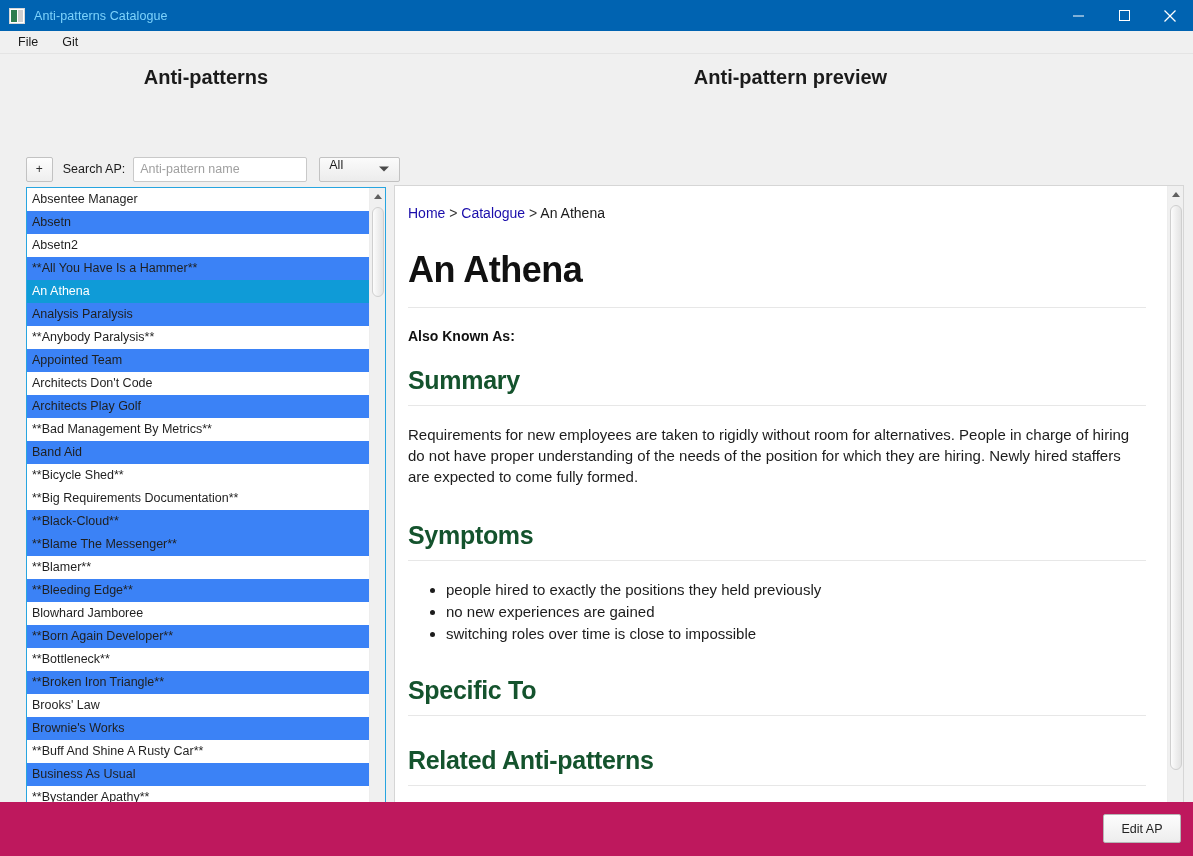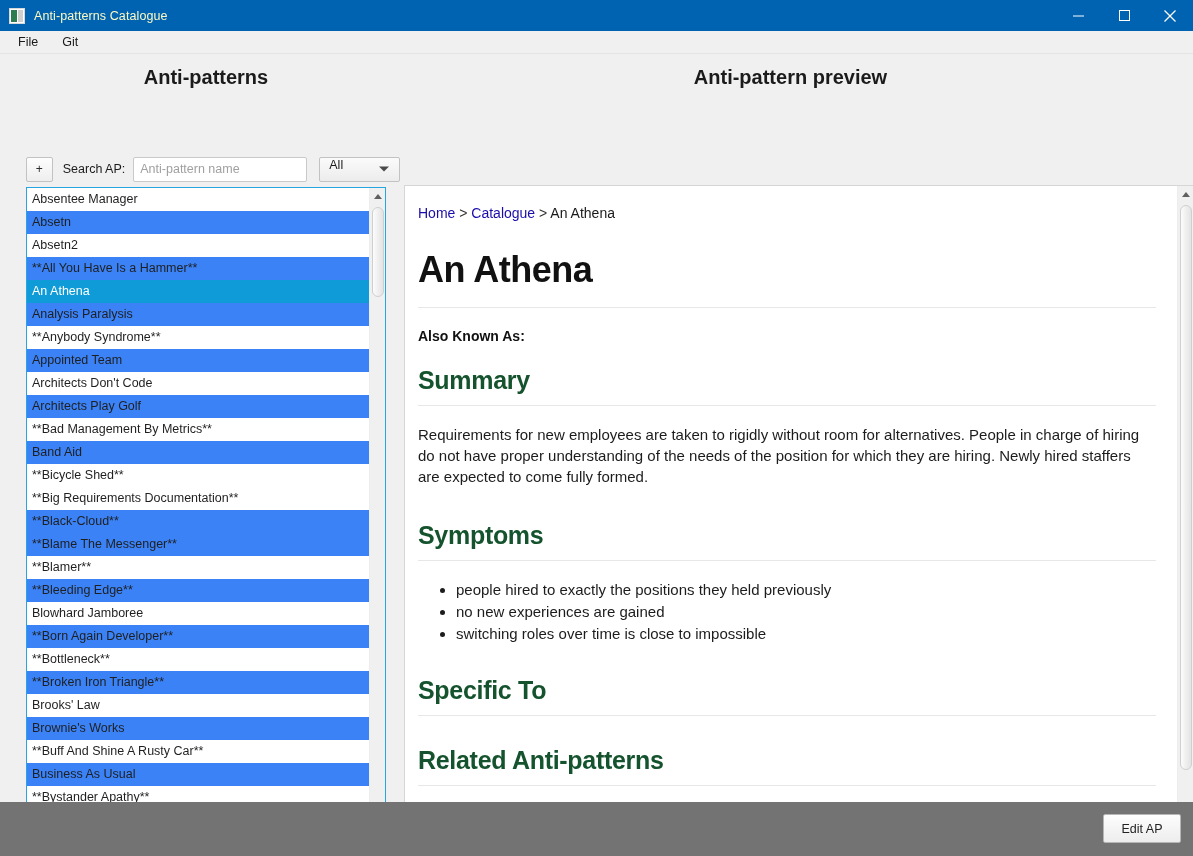--- a/index.html
+++ b/index.html
@@ -10,21 +10,21 @@
     font-family: "Liberation Sans", sans-serif;
     background: #f0f0f0;
   }
 
   
   #titlebar {
     height: 31px;
     background: #0063b1;
     display: flex;
     align-items: center;
-    color: #fef9c3;
+    color: #7dd3fc;
   }
   #app-icon {
     width: 16px; height: 16px;
     margin-left: 9px; margin-right: 9px;
     position: relative;
     background: #ffffff;
     border: 1px solid #d8d8d8;
   }
   #app-icon::before {
     content: "";
@@ -214,21 +214,21 @@
   }
   #right-title {
     text-align: center;
     font-size: 20px;
     font-weight: bold;
     color: #1b1b1b;
     margin-top: 12px;
   }
   #preview-frame {
     position: absolute;
-    left: 16px; top: 131px;
+    left: 6px; top: 131px;
     width: 790px; height: 671px;
     background: #ffffff;
     border: 1px solid #d6d6d6;
     overflow: hidden;
   }
   #preview-doc {
     position: absolute;
     left: 0; top: 0;
     width: 774px; height: 100%;
     overflow: hidden;
@@ -305,21 +305,21 @@
     text-align: center;
     color: #1c1c1c;
   }
   table.rel-table tr.alt td { background: #f4f4f4; }
 
   
   #bottombar {
     position: absolute;
     left: 0; top: 802px;
     width: 1193px; height: 54px;
-    background: #737373;
+    background: #be185d;
   }
   #edit-btn {
     position: absolute;
     right: 12px; top: 12px;
     width: 78px; height: 29px;
     background: linear-gradient(#fdfdfd, #ededed);
     border: 1px solid #b6b6b6;
     border-radius: 2px;
     display: flex; align-items: center; justify-content: center;
     font-size: 12.5px;
@@ -373,21 +373,21 @@
     </div>
 
     <div id="listbox">
       <div id="list-inner">
         <div class="list-item">Absentee Manager</div>
         <div class="list-item alt">Absetn</div>
         <div class="list-item">Absetn2</div>
         <div class="list-item alt">**All You Have Is a Hammer**</div>
         <div class="list-item selected">An Athena</div>
         <div class="list-item alt">Analysis Paralysis</div>
-        <div class="list-item">**Anybody Syndrome**</div>
+        <div class="list-item">**Anybody Paralysis**</div>
         <div class="list-item alt">Appointed Team</div>
         <div class="list-item">Architects Don't Code</div>
         <div class="list-item alt">Architects Play Golf</div>
         <div class="list-item">**Bad Management By Metrics**</div>
         <div class="list-item alt">Band Aid</div>
         <div class="list-item">**Bicycle Shed**</div>
         <div class="list-item">**Big Requirements Documentation**</div>
         <div class="list-item alt">**Black-Cloud**</div>
         <div class="list-item alt">**Blame The Messenger**</div>
         <div class="list-item">**Blamer**</div>

